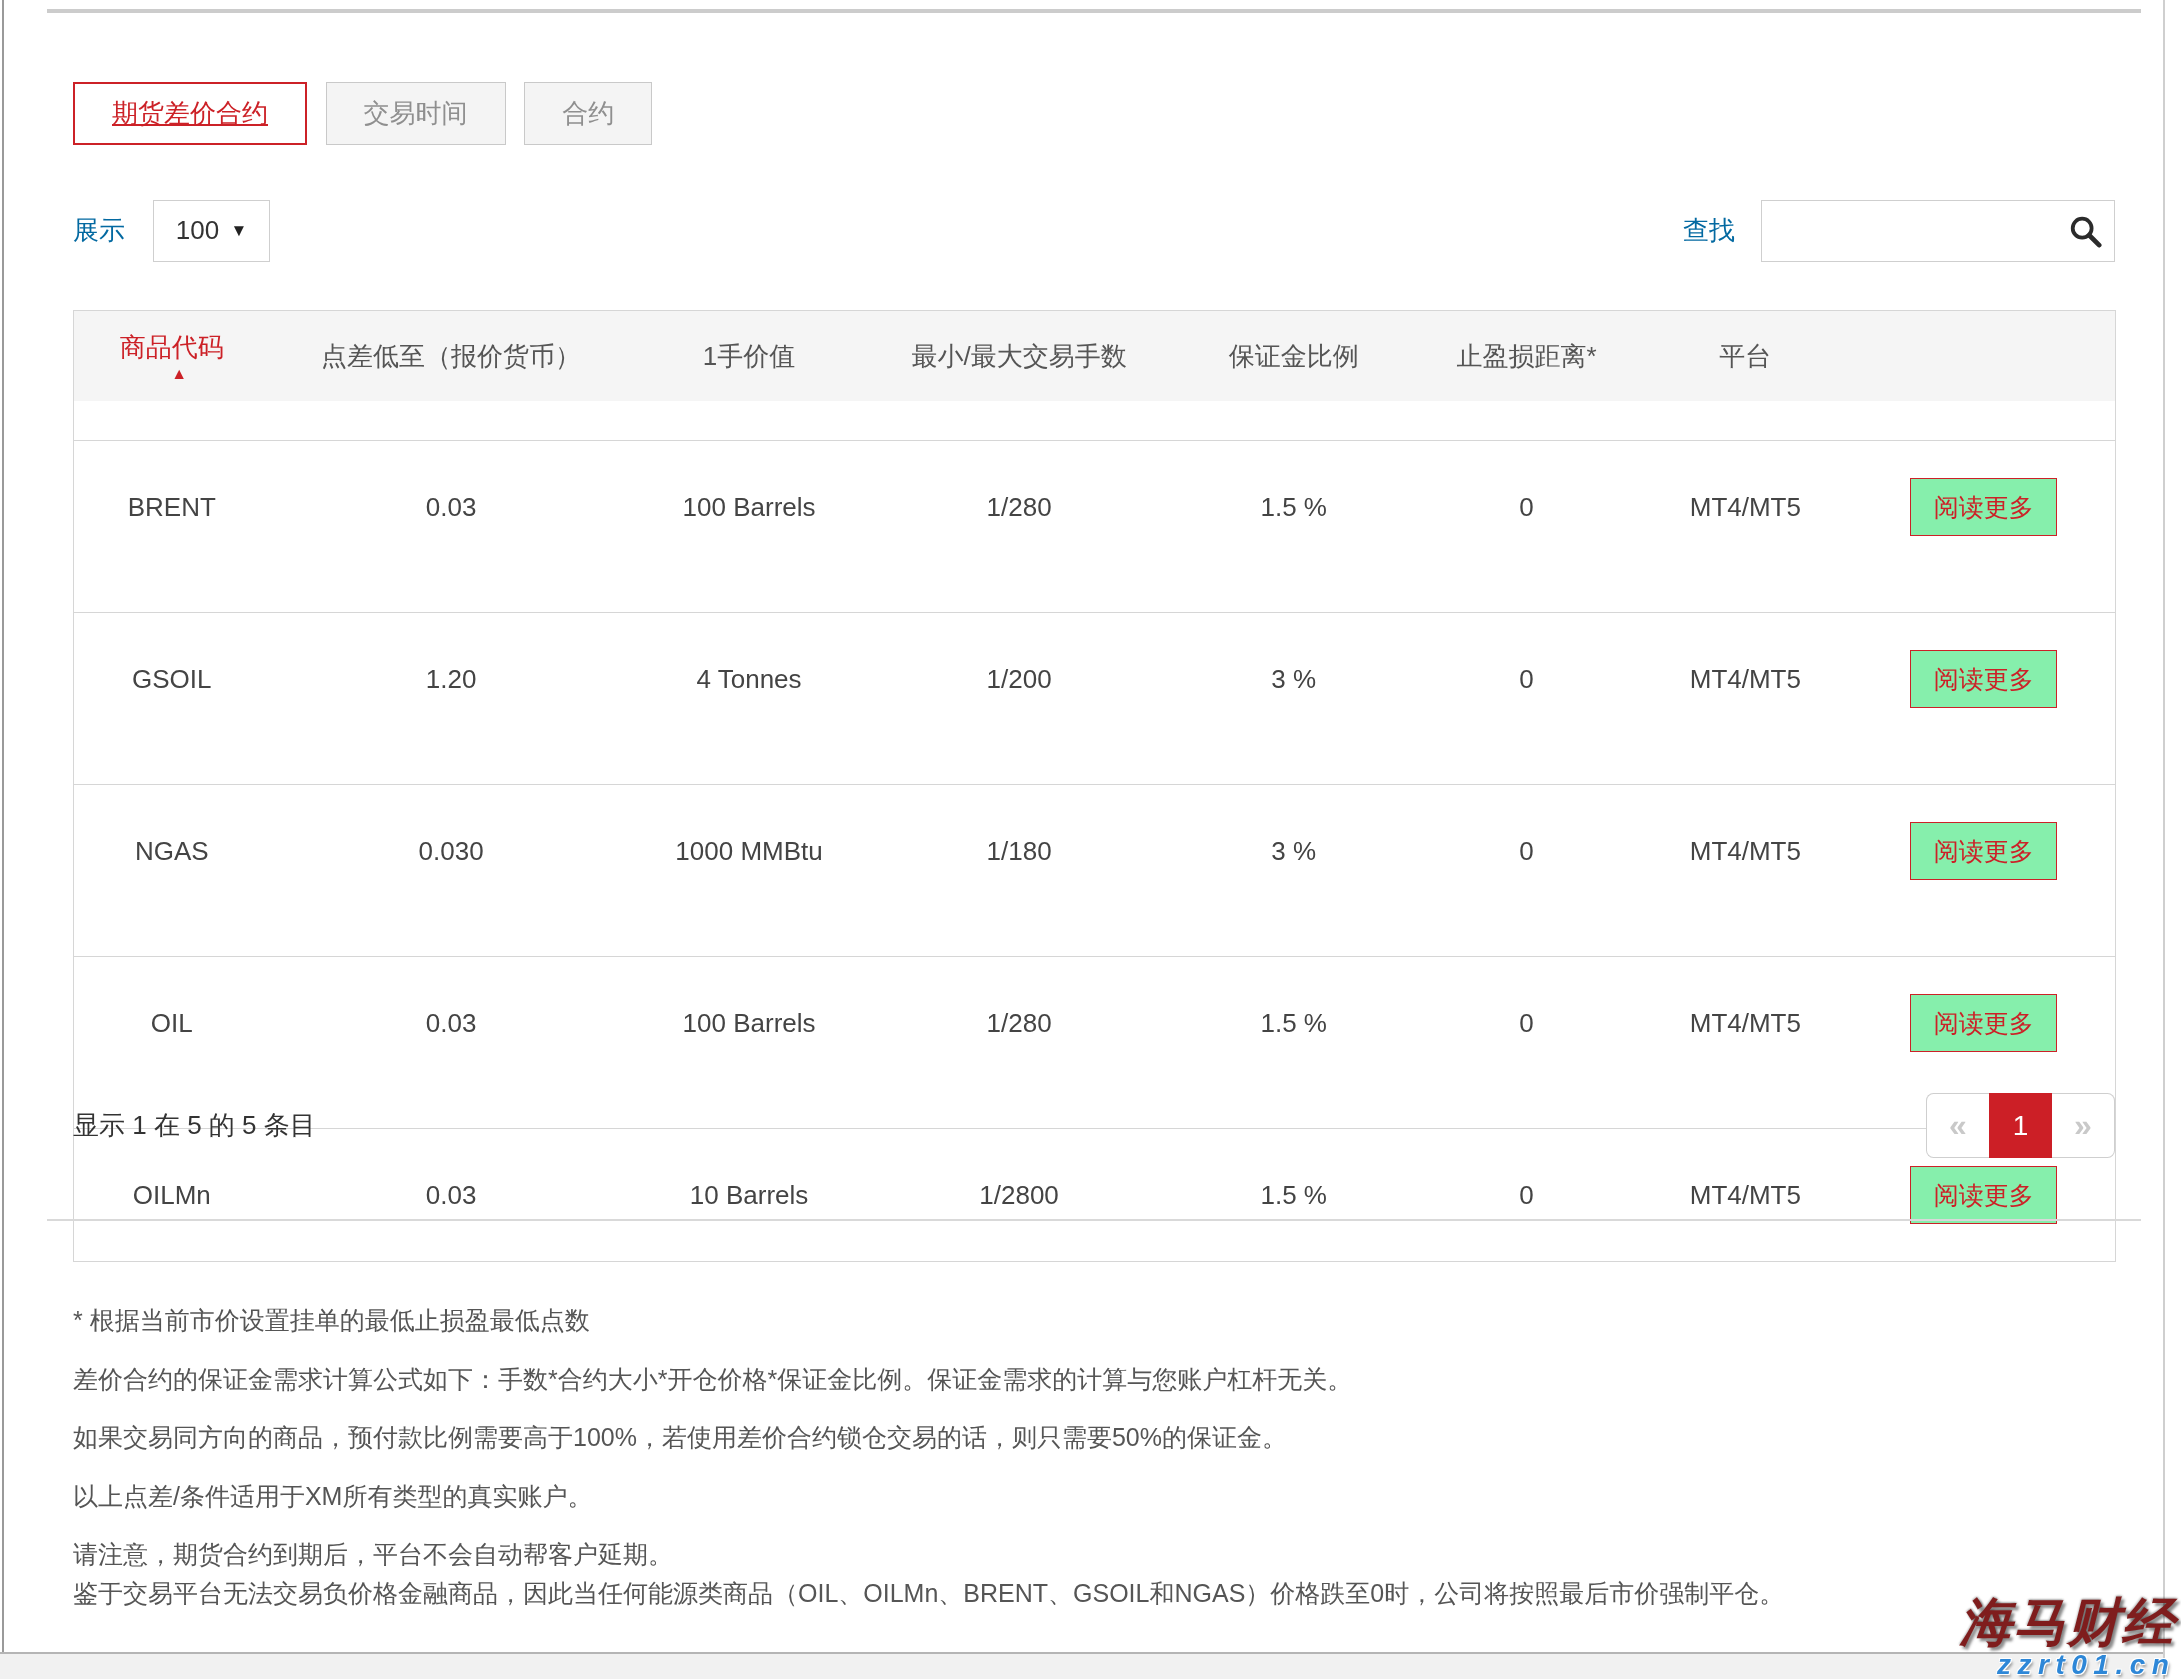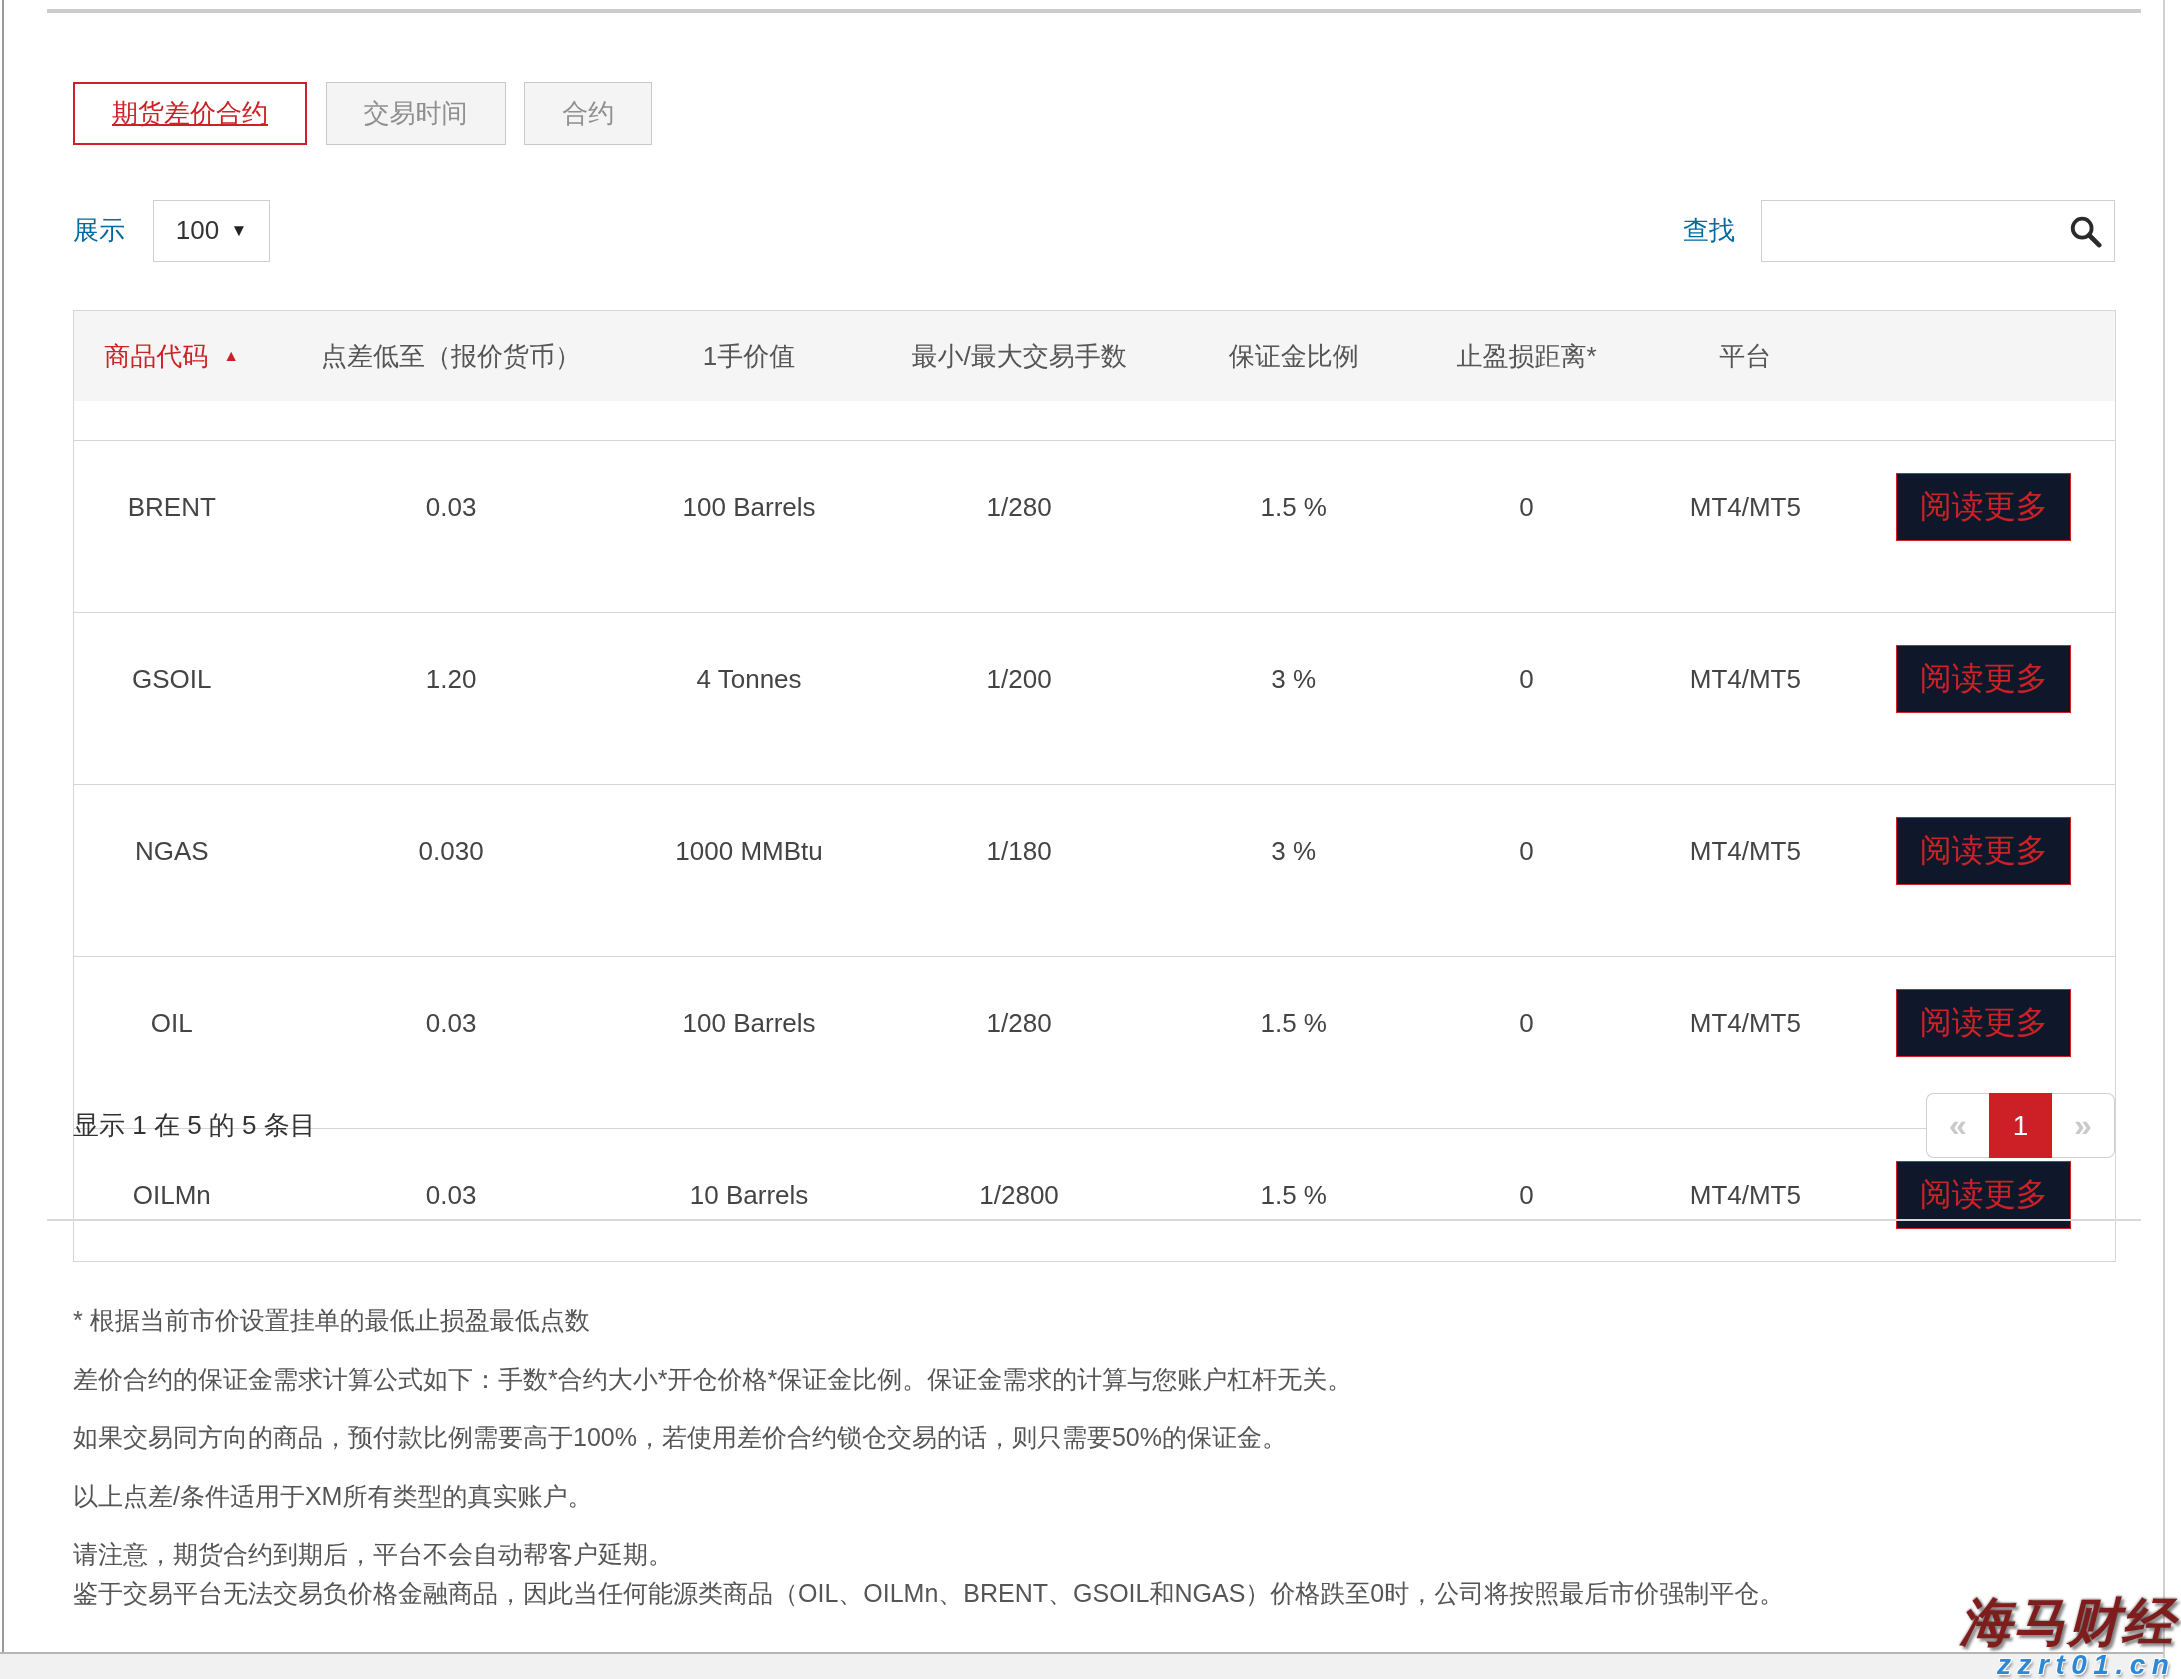--- a/index.html
+++ b/index.html
@@ -59,33 +59,33 @@
     --cols: 210fr 390fr 250fr 330fr 260fr 240fr 230fr 282fr;
   }
   .thead {
     display: grid; grid-template-columns: var(--cols);
     height: 90px; background: #f5f5f5;
   }
   .th {
     display: flex; align-items: center; justify-content: center;
     font-size: 26px; color: #555; cursor: pointer; white-space: nowrap;
   }
-  .th.sorted { color: #cc2127; }
+  .th.sorted { color: #cc2127; flex-direction: column; }
   .sort-caret { font-size: 16px; color: #cc2127; margin-left: 15px; }
   .trow {
     display: grid; grid-template-columns: var(--cols);
     height: 133px; background: #fff; border-top: 1.9px solid #d6d6d6; margin-top: 39px;
   }
   .trow:first-of-type { border-top: none; }
   .td {
     display: flex; align-items: center; justify-content: center;
     font-size: 26px; color: #444; white-space: nowrap;
   }
   .read-more-btn {
-    font-size: 32px; color: #cc2127; background: #0f172a;
+    font-size: 25px; color: #cc2127; background: #86efac;
     border: 1.9px solid #cc2127; padding: 11.2px 22.4px; cursor: pointer;
     font-family: "Liberation Sans", "DejaVu Sans", sans-serif;
   }
 
   
   .table-footer {
     position: absolute; left: 73px; top: 1093px; width: 2042px; height: 65px;
     display: flex; align-items: center; justify-content: space-between;
   }
   .summary { font-size: 26px; color: #333; }

